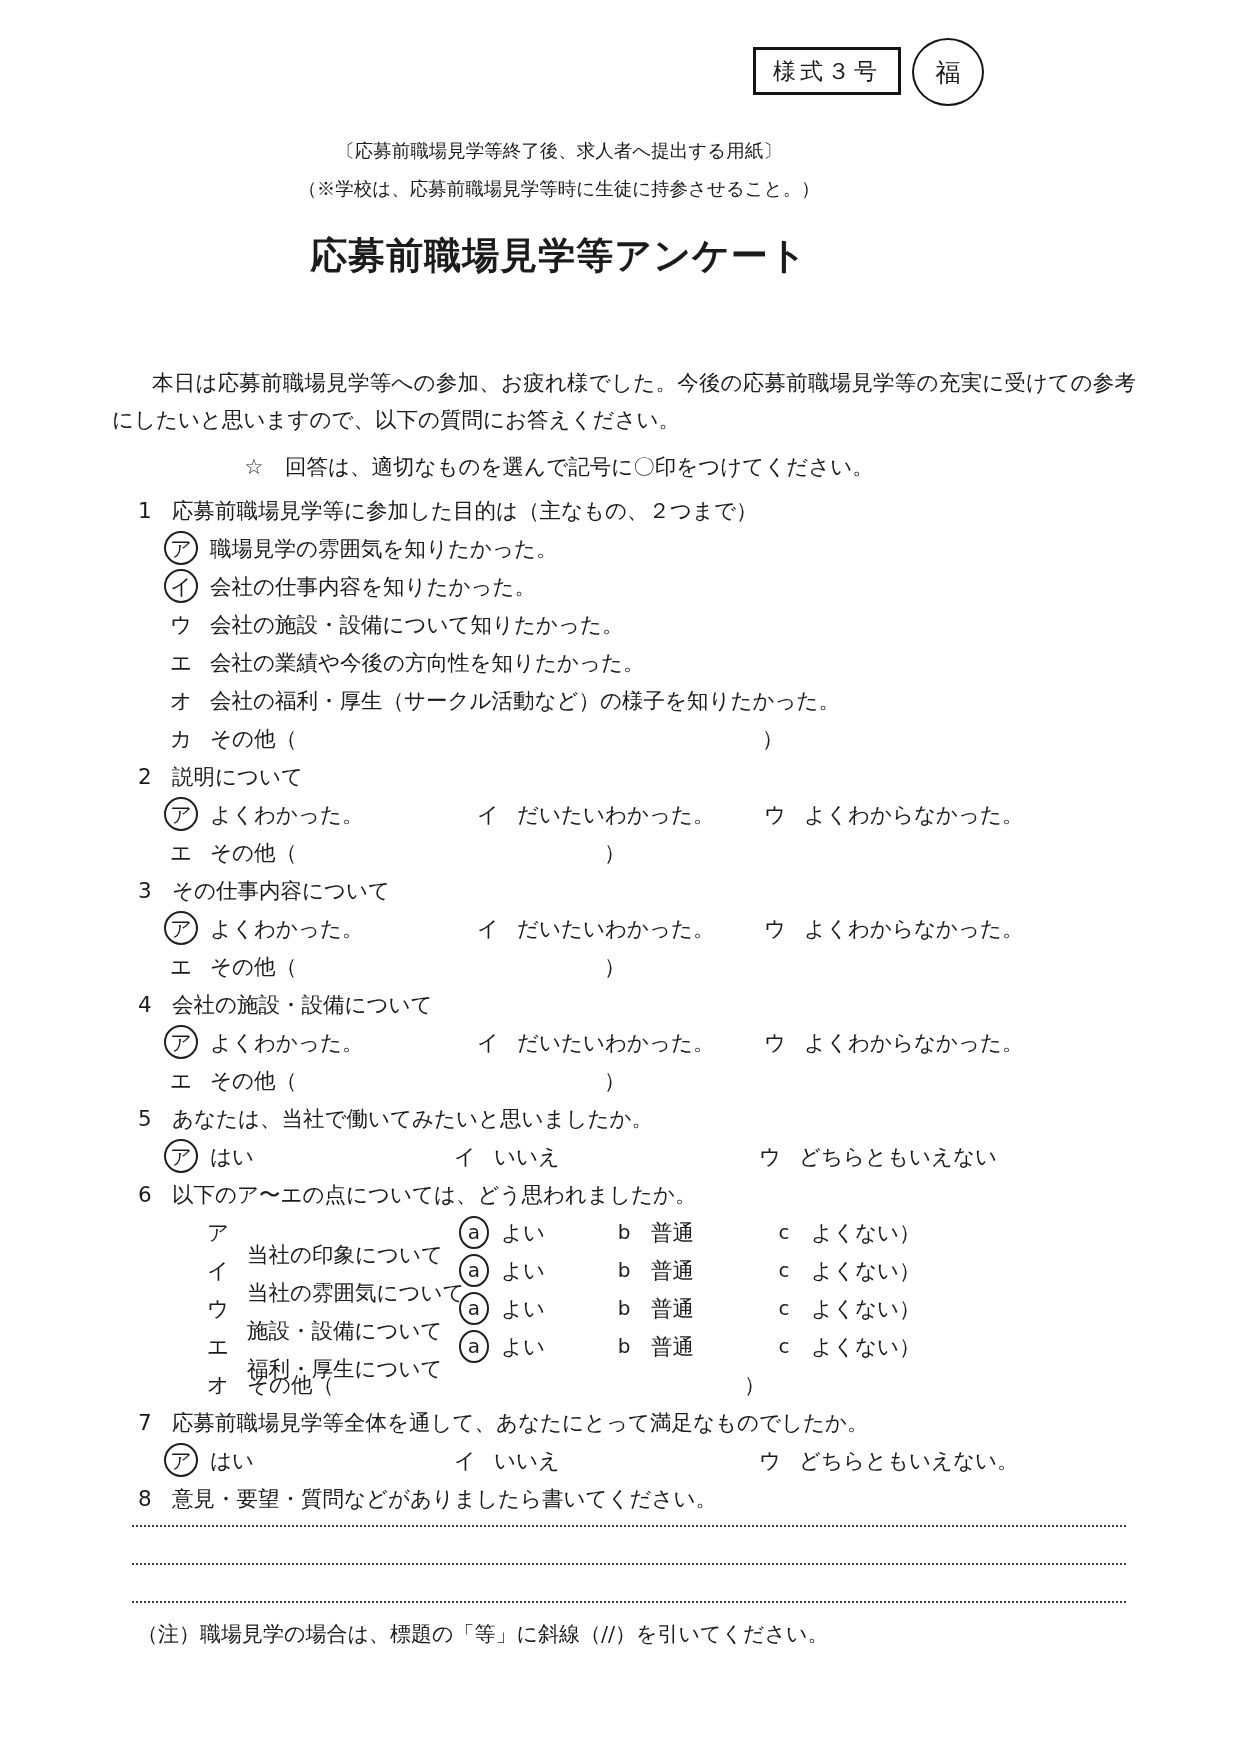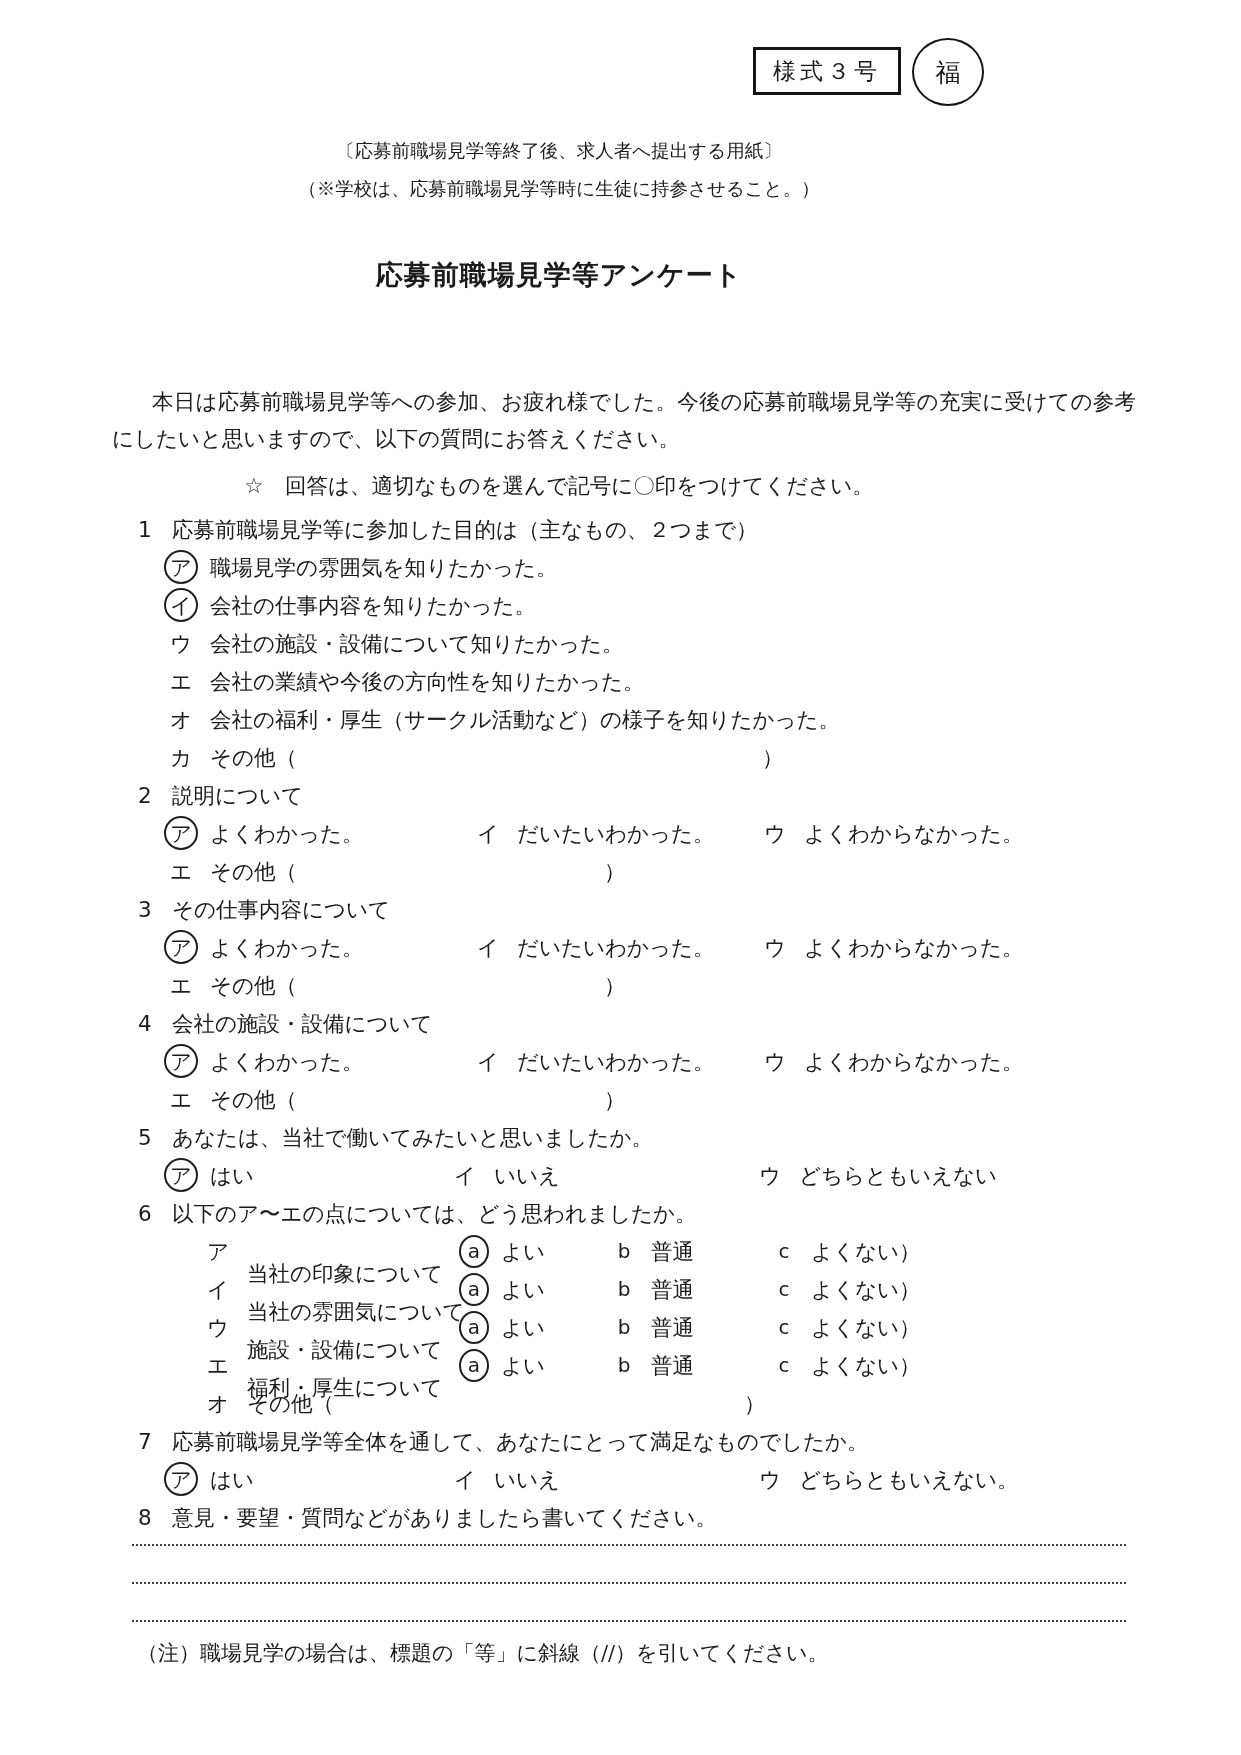--- a/index.html
+++ b/index.html
@@ -22,21 +22,21 @@
     position: absolute; left: 912px; top: 38px; width: 72px; height: 68px;
     border: 2px solid #141414; border-radius: 50%;
     display: flex; align-items: center; justify-content: center; font-size: 25px;
   }
 
   .flow { position: absolute; top: 0; left: 4px; width: 1241px; padding-top: 138px; }
   .centercol { width: 1110px; text-align: center; }
   .head-note { font-size: 18.5px; line-height: 26px; }
   .head-note + .head-note { margin-top: 12px; font-family: Liberation Serif, serif; }
   .form-title {
-    margin-top: 49px; font-size: 27px; line-height: 48px; font-weight: bold; letter-spacing: 1px;
+    margin-top: 30px; font-size: 37px; line-height: 48px; font-weight: bold; letter-spacing: 1px;
   }
 
   .intro-par {
     margin: 84px 0 16px 108px; width: 1024px;
     font-size: 21.5px; line-height: 37px; text-indent: 40px; text-align: justify;
   }
   .instruction { margin-top: 11px; font-size: 21.5px; line-height: 26px; }
 
   .qarea { margin-top: 11px; }
   .row { height: 38px; display: flex; align-items: center; font-size: 21.5px; white-space: nowrap; }

